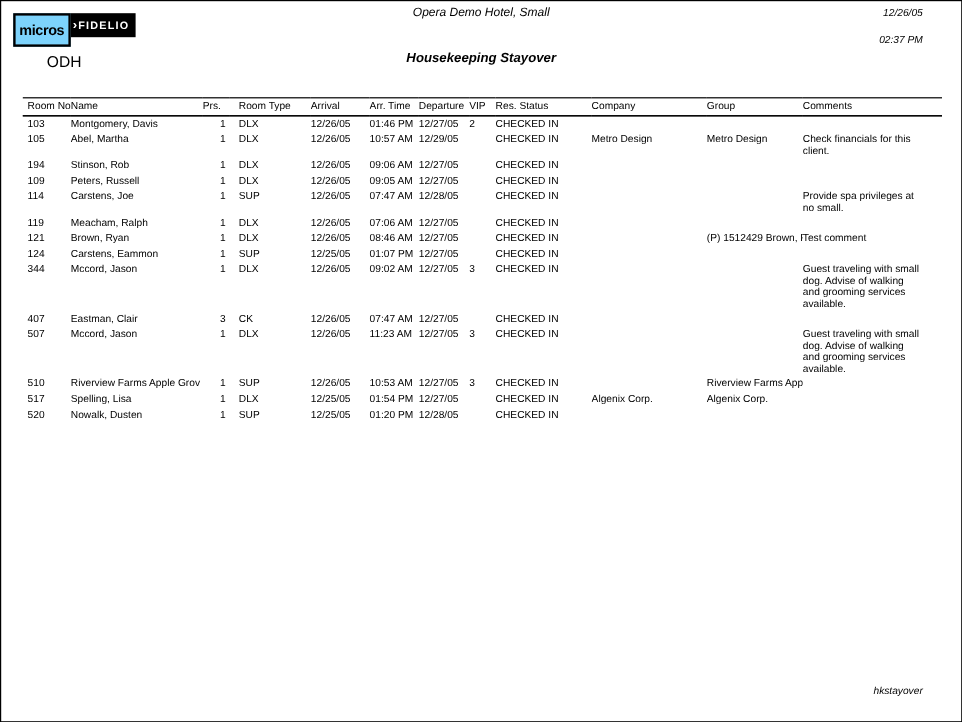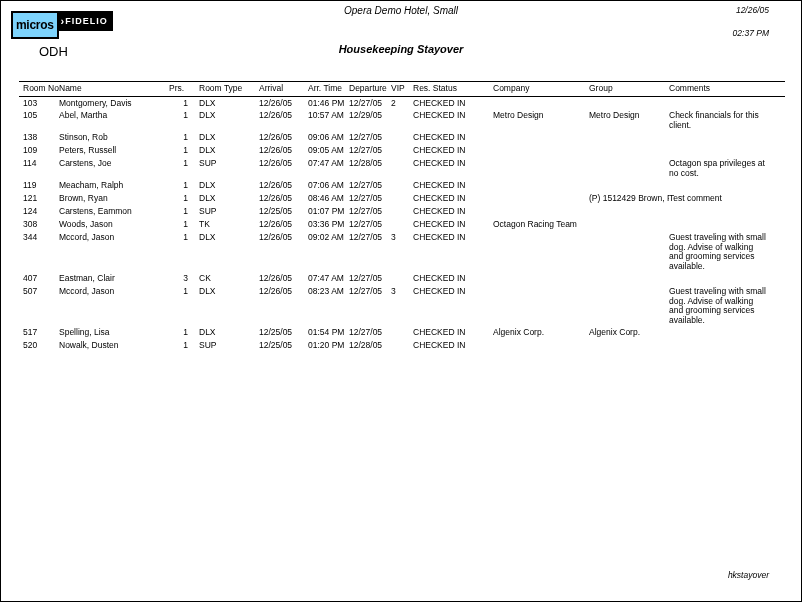--- a/index.html
+++ b/index.html
@@ -155,21 +155,21 @@
           <td class="col-arrival">12/26/05</td>
           <td class="col-arr_time">10:57 AM</td>
           <td class="col-departure">12/29/05</td>
           <td class="col-vip"></td>
           <td class="col-res_status">CHECKED IN</td>
           <td class="col-company">Metro Design</td>
           <td class="col-group">Metro Design</td>
           <td class="col-comments">Check financials for this client.</td>
         </tr>
         <tr>
-          <td class="col-room_no">138</td>
+          <td class="col-room_no">194</td>
           <td class="col-name">Stinson, Rob</td>
           <td class="col-prs">1</td>
           <td class="col-room_type">DLX</td>
           <td class="col-arrival">12/26/05</td>
           <td class="col-arr_time">09:06 AM</td>
           <td class="col-departure">12/27/05</td>
           <td class="col-vip"></td>
           <td class="col-res_status">CHECKED IN</td>
           <td class="col-company"></td>
           <td class="col-group"></td>
@@ -194,21 +194,21 @@
           <td class="col-name">Carstens, Joe</td>
           <td class="col-prs">1</td>
           <td class="col-room_type">SUP</td>
           <td class="col-arrival">12/26/05</td>
           <td class="col-arr_time">07:47 AM</td>
           <td class="col-departure">12/28/05</td>
           <td class="col-vip"></td>
           <td class="col-res_status">CHECKED IN</td>
           <td class="col-company"></td>
           <td class="col-group"></td>
-          <td class="col-comments">Octagon spa privileges at no cost.</td>
+          <td class="col-comments">Provide spa privileges at no small.</td>
         </tr>
         <tr>
           <td class="col-room_no">119</td>
           <td class="col-name">Meacham, Ralph</td>
           <td class="col-prs">1</td>
           <td class="col-room_type">DLX</td>
           <td class="col-arrival">12/26/05</td>
           <td class="col-arr_time">07:06 AM</td>
           <td class="col-departure">12/27/05</td>
           <td class="col-vip"></td>
@@ -235,34 +235,20 @@
           <td class="col-room_no">124</td>
           <td class="col-name">Carstens, Eammon</td>
           <td class="col-prs">1</td>
           <td class="col-room_type">SUP</td>
           <td class="col-arrival">12/25/05</td>
           <td class="col-arr_time">01:07 PM</td>
           <td class="col-departure">12/27/05</td>
           <td class="col-vip"></td>
           <td class="col-res_status">CHECKED IN</td>
           <td class="col-company"></td>
-          <td class="col-group"></td>
-          <td class="col-comments"></td>
-        </tr>
-        <tr>
-          <td class="col-room_no">308</td>
-          <td class="col-name">Woods, Jason</td>
-          <td class="col-prs">1</td>
-          <td class="col-room_type">TK</td>
-          <td class="col-arrival">12/26/05</td>
-          <td class="col-arr_time">03:36 PM</td>
-          <td class="col-departure">12/27/05</td>
-          <td class="col-vip"></td>
-          <td class="col-res_status">CHECKED IN</td>
-          <td class="col-company">Octagon Racing Team</td>
           <td class="col-group"></td>
           <td class="col-comments"></td>
         </tr>
         <tr>
           <td class="col-room_no">344</td>
           <td class="col-name">Mccord, Jason</td>
           <td class="col-prs">1</td>
           <td class="col-room_type">DLX</td>
           <td class="col-arrival">12/26/05</td>
           <td class="col-arr_time">09:02 AM</td>
@@ -286,27 +272,41 @@
           <td class="col-company"></td>
           <td class="col-group"></td>
           <td class="col-comments"></td>
         </tr>
         <tr>
           <td class="col-room_no">507</td>
           <td class="col-name">Mccord, Jason</td>
           <td class="col-prs">1</td>
           <td class="col-room_type">DLX</td>
           <td class="col-arrival">12/26/05</td>
-          <td class="col-arr_time">08:23 AM</td>
+          <td class="col-arr_time">11:23 AM</td>
           <td class="col-departure">12/27/05</td>
           <td class="col-vip">3</td>
           <td class="col-res_status">CHECKED IN</td>
           <td class="col-company"></td>
           <td class="col-group"></td>
           <td class="col-comments">Guest traveling with small dog. Advise of walking and grooming services available.</td>
+        </tr>
+        <tr>
+          <td class="col-room_no">510</td>
+          <td class="col-name">Riverview Farms Apple Grov</td>
+          <td class="col-prs">1</td>
+          <td class="col-room_type">SUP</td>
+          <td class="col-arrival">12/26/05</td>
+          <td class="col-arr_time">10:53 AM</td>
+          <td class="col-departure">12/27/05</td>
+          <td class="col-vip">3</td>
+          <td class="col-res_status">CHECKED IN</td>
+          <td class="col-company"></td>
+          <td class="col-group">Riverview Farms App</td>
+          <td class="col-comments"></td>
         </tr>
         <tr>
           <td class="col-room_no">517</td>
           <td class="col-name">Spelling, Lisa</td>
           <td class="col-prs">1</td>
           <td class="col-room_type">DLX</td>
           <td class="col-arrival">12/25/05</td>
           <td class="col-arr_time">01:54 PM</td>
           <td class="col-departure">12/27/05</td>
           <td class="col-vip"></td>

